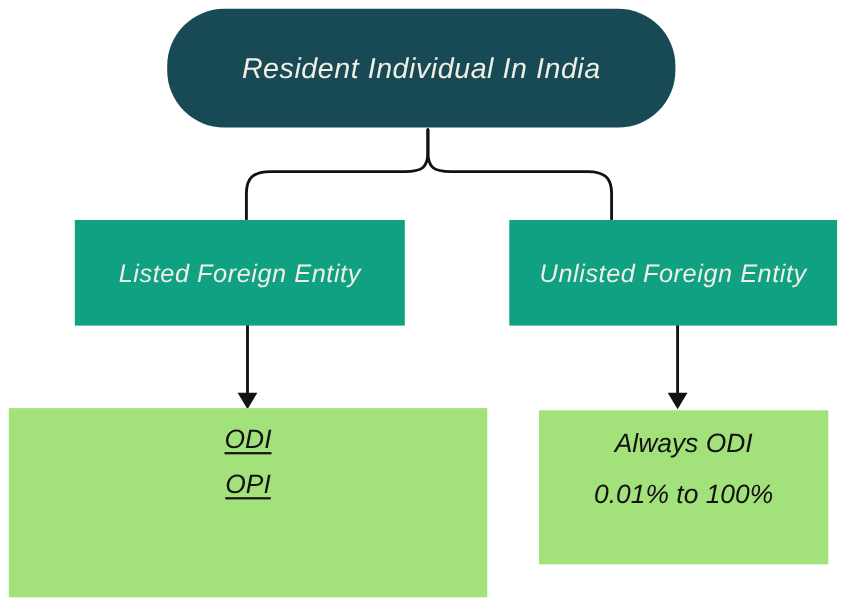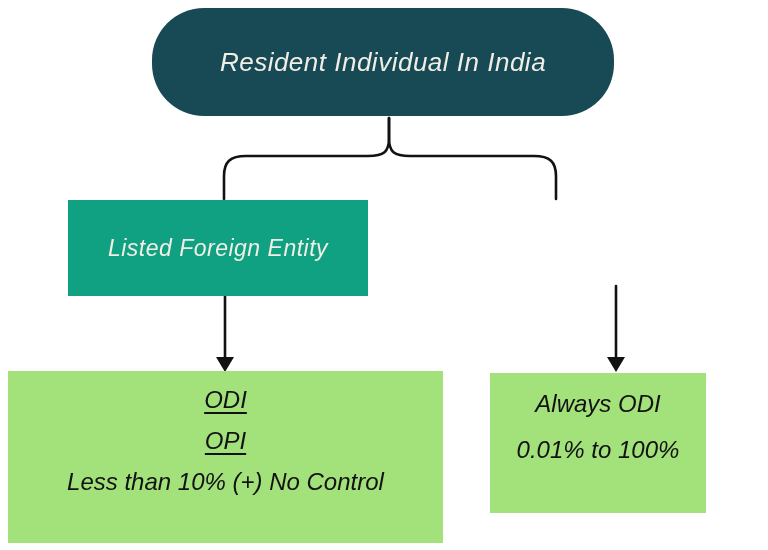--- a/index.html
+++ b/index.html
@@ -31,21 +31,21 @@
     color:var(--light-text);font-size:23px;letter-spacing:0.5px;
   }
   .branch.left{left:68px;width:300px;}
   .branch.right{left:463px;width:298px;}
   .outcome{
     background:var(--outcome-fill);color:var(--dark-text);
     display:flex;flex-direction:column;align-items:center;justify-content:flex-start;
     font-size:24px;
   }
   .outcome.left{left:8px;top:371px;width:435px;height:172px;padding-top:14px;row-gap:11px;}
-  .outcome.right{left:490px;top:373px;width:216px;height:140px;padding-top:16px;row-gap:16px;}
+  .outcome.right{left:490px;top:373px;width:263px;height:140px;padding-top:16px;row-gap:16px;}
   .outcome .line{display:block;line-height:30px;white-space:nowrap;}
   .outcome .u{text-decoration:underline;text-decoration-thickness:2px;text-underline-offset:4px;}
   svg.connectors{position:absolute;left:0;top:0;pointer-events:none;}
   .ln{fill:none;stroke:var(--line);stroke-width:2.6;stroke-linecap:round;}
   .ah{fill:var(--line);stroke:none;}
 </style>
 </head>
 <body>
 
 <div class="canvas">
@@ -63,24 +63,26 @@
     </g>
     <g>
       <line class="ln" x1="616" y1="286" x2="616" y2="357"></line>
       <polygon class="ah" points="607,357 625,357 616,372"></polygon>
     </g>
   </svg>
 
   <div class="node branch left">
     <span>Listed Foreign Entity</span>
   </div>
+  <div class="node branch right">
+    <span>Unlisted Foreign Entity</span>
+  </div>
 
   <div class="node outcome left">
     <span class="line u">ODI</span>
     <span class="line u">OPI</span>
-    <span class="line">Less than 10% (+) No Control</span>
   </div>
   <div class="node outcome right">
     <span class="line">Always ODI</span>
     <span class="line">0.01% to 100%</span>
   </div>
 
 </div>
 
 </body></html>

